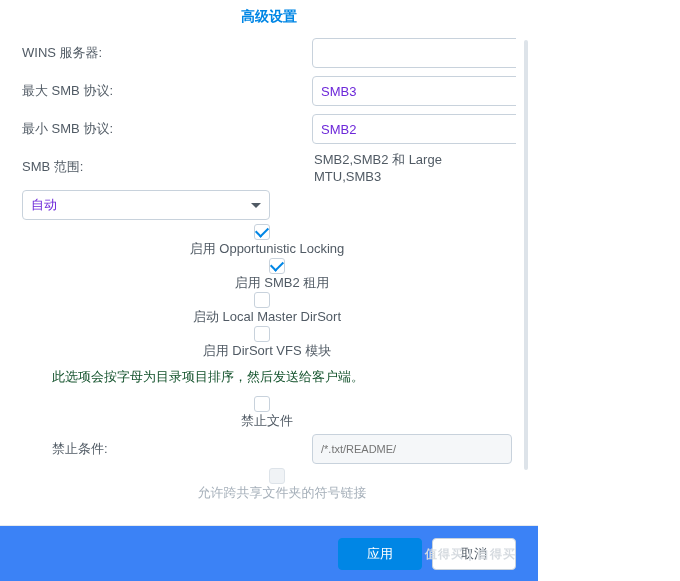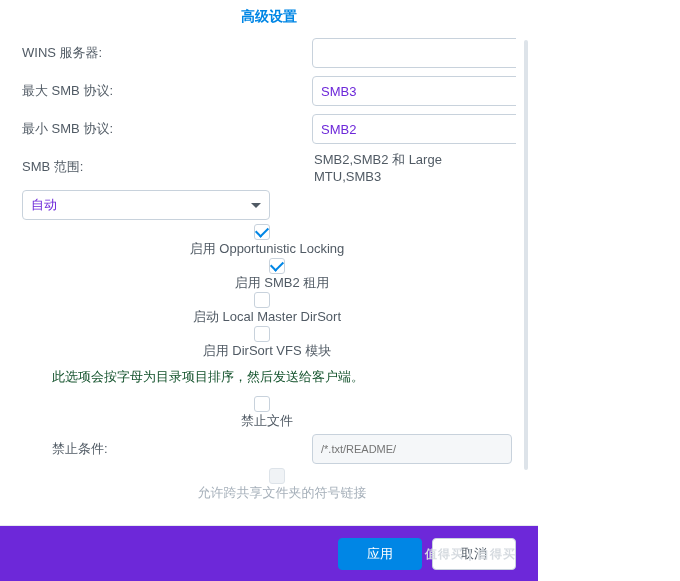--- a/index.html
+++ b/index.html
@@ -147,21 +147,21 @@
   }
   .footer {
     position: absolute;
     left: 0; right: 0; bottom: 0;
     height: 56px;
     border-top: 1px solid #e6eaee;
     display: flex;
     align-items: center;
     justify-content: flex-end;
     padding: 0 22px;
-    background: #6d28d9;
+    background: #3b82f6;
     gap: 10px;
   }
   .btn {
     min-width: 84px;
     height: 32px;
     border-radius: 4px;
     font-size: 13px;
     font-family: inherit;
     cursor: pointer;
     border: 1px solid #c8d2dc;

